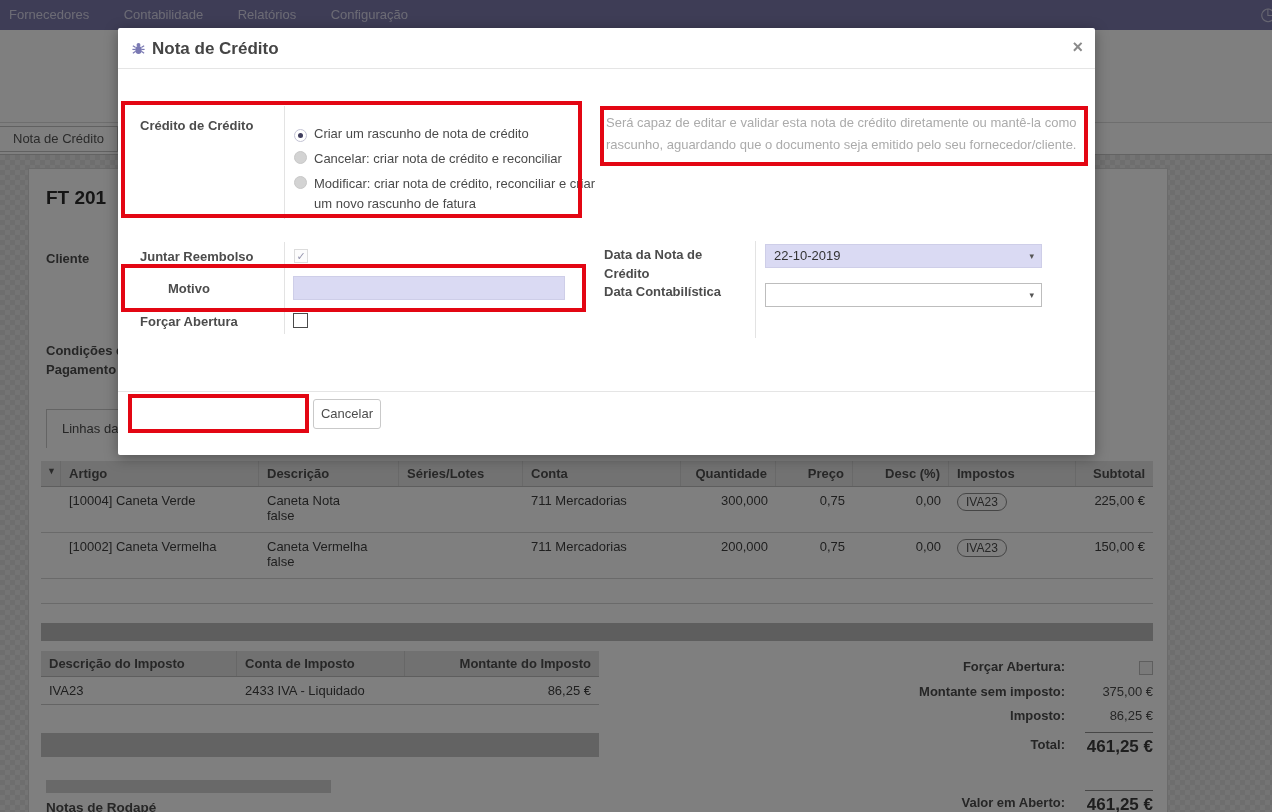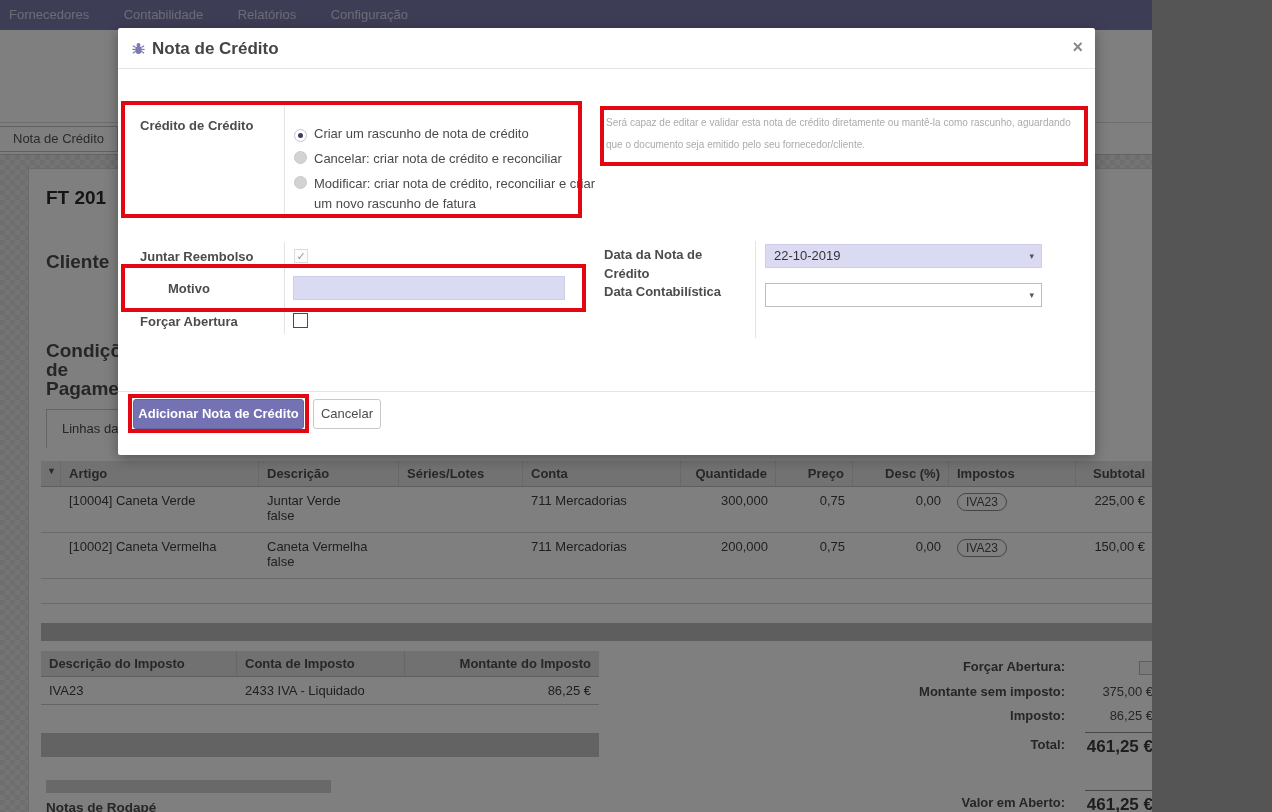--- a/index.html
+++ b/index.html
@@ -1,39 +1,39 @@
 <!DOCTYPE html>
 <html><head>
 <meta charset="utf-8">
 <style>
   * { margin:0; padding:0; box-sizing:border-box; }
   html,body { background:#555; }
   #screen {
-    position:relative; width:1152px; height:812px; overflow:hidden;
+    position:relative; width:1272px; height:812px; overflow:hidden;
     font-family:"Liberation Sans","DejaVu Sans",sans-serif; background:#14b8a6;
   }
   
   .navbar { position:absolute; left:0; top:0; width:1272px; height:30px; background:#7c7bad; z-index:1; }
   .nav-item { display:inline-block; padding:0 15px; line-height:30px; font-size:13px; color:#d9d7ea; cursor:pointer; }
   .nav-item:first-child { padding-left:9px; }
   .clock { position:absolute; right:-4px; top:3px; font-size:18px; color:#cfcde2; }
   .control-panel { position:absolute; left:0; top:30px; width:1272px; height:125px; background:#ffffff; border-bottom:1px solid #c6c6c6; z-index:1; }
   .cp-divider { position:absolute; left:0; top:92px; width:100%; border-top:1px solid #dcdcdc; }
   .breadcrumb-btn { position:absolute; left:-1px; top:96px; height:26px; padding:0 13px; line-height:24px; background:#fff; border:1px solid #c3c3c3; font-size:13px; color:#555; }
   .content {
     position:absolute; left:0; top:155px; width:1272px; height:657px; z-index:1;
     background-color:#e9e9e9;
     background-image:
       linear-gradient(45deg,#dcdcdc 25%,transparent 25%,transparent 75%,#dcdcdc 75%),
       linear-gradient(45deg,#dcdcdc 25%,transparent 25%,transparent 75%,#dcdcdc 75%);
     background-size:10px 10px; background-position:0 0,5px 5px;
   }
   .sheet { position:absolute; left:28px; top:13px; width:1140px; height:700px; background:#fff; border:1px solid #d7d7d7; }
   .page-title { position:absolute; left:17px; top:18px; font-size:19px; font-weight:bold; color:#2b2b2b; white-space:nowrap; }
-  .lbl { font-size:19px; font-weight:bold; color:#4c4c4c; }
+  .lbl { font-size:13px; font-weight:bold; color:#4c4c4c; }
   .cliente-lbl { position:absolute; left:17px; top:82px; }
   .pagto-lbl { position:absolute; left:17px; top:172px; width:86px; line-height:19px; }
   .tab { position:absolute; left:17px; top:240px; width:110px; height:39px; background:#fff; border:1px solid #c9c9c9; border-bottom:none; font-size:13px; color:#4c4c4c; padding:11px 0 0 15px; white-space:nowrap; overflow:hidden; }
   
   .lt { position:absolute; left:12px; top:292px; width:1112px; font-size:13px; color:#3f3f3f; }
   .lt-grid { display:grid; grid-template-columns:20px 198px 140px 124px 158px 95px 77px 96px 127px 77px; }
   .lt-head { background:#e4e4e4; border-bottom:1px solid #bdbdbd; font-weight:bold; color:#4f4f4f; }
   .lt-head > div { padding:5px 8px 5px 8px; border-right:1px solid #d2d2d2; white-space:nowrap; overflow:hidden; }
   .lt-head > div:last-child { border-right:none; }
   .lt-row { border-bottom:1px solid #d4d4d4; min-height:46px; cursor:pointer; }
@@ -72,21 +72,21 @@
   .bug { position:absolute; left:13px; top:13px; }
   .m-close { position:absolute; right:12px; top:9px; font-size:18px; color:#8a8a8a; cursor:pointer; font-weight:bold; }
   .m-lbl { position:absolute; font-size:13px; font-weight:bold; color:#4c4c4c; }
   .vsep { position:absolute; width:0; border-left:1px solid #e3e3e3; }
   .radio-item { position:absolute; left:176px; display:flex; }
   .radio { width:13px; height:13px; border-radius:50%; margin:2px 7px 0 0; flex:none; }
   .radio.sel { background:#fff; border:1px solid #c3c3d4; position:relative; }
   .radio.sel::after { content:""; position:absolute; left:3px; top:3px; width:5px; height:5px; border-radius:50%; background:#403e5e; }
   .radio.unsel { background:#d3d3d3; border:1px solid #c8c8c8; }
   .radio-text { width:282px; line-height:20px; color:#4a4a4a; font-size:13px; }
-  .help { position:absolute; left:488px; top:84px; width:478px; line-height:22px; color:#ababab; font-size:10px; }
+  .help { position:absolute; left:488px; top:84px; width:478px; line-height:22px; color:#ababab; font-size:13px; }
   .cbx-check { position:absolute; width:14px; height:14px; border:1px solid #dcdcdc; background:#fcfcfc; text-align:center; line-height:13px; font-size:11px; color:#9595ae; }
   .cbx-empty { position:absolute; width:15px; height:15px; border:1px solid #4a4a4a; background:#fff; }
   .txt-input { position:absolute; left:175px; top:248px; width:272px; height:24px; background:#dadaf3; border:1px solid #cecee8; font-size:13px; padding:0 6px; color:#333; }
   .sel-field { position:absolute; width:277px; height:24px; line-height:22px; padding:0 22px 0 8px; font-size:13px; color:#333; cursor:pointer; }
   .sel-lav { background:#dadaf3; border:1px solid #cecee8; }
   .sel-white { background:#fff; border:1px solid #bdbdbd; }
   .sel-caret { position:absolute; right:7px; top:0; font-size:9px; color:#555; line-height:22px; }
   .m-footer-line { position:absolute; left:0; top:363px; width:100%; border-top:1px solid #e5e5e5; }
   .btn { position:absolute; top:371px; height:30px; border-radius:3px; font-size:13px; text-align:center; line-height:28px; cursor:pointer; }
   .btn-primary { left:15px; width:171px; background:#7472b2; border:1px solid #67659f; color:#fff; font-weight:bold; }
@@ -133,21 +133,21 @@
           <div class="num">Quantidade</div>
           <div class="num">Preço</div>
           <div class="num">Desc (%)</div>
           <div>Impostos</div>
           <div class="num">Subtotal</div>
         </div>
         <div class="lt-grid lt-row">
           <div></div>
           <div>[10004] Caneta Verde</div>
           <div>
-            <div>Juntar Verde</div>
+            <div>Caneta Nota</div>
             <div>false</div>
           </div>
           <div></div>
           <div>711 Mercadorias</div>
           <div class="num">300,000</div>
           <div class="num">0,75</div>
           <div class="num">0,00</div>
           <div><span class="pill">IVA23</span></div>
           <div class="num">225,00 €</div>
         </div>
@@ -271,21 +271,20 @@
     <div class="sel-field sel-lav" style="left:647px; top:216px;">
       <span>22-10-2019</span>
       <span class="sel-caret">▾</span>
     </div>
     <div class="sel-field sel-white" style="left:647px; top:255px;">
       <span></span>
       <span class="sel-caret">▾</span>
     </div>
 
     <div class="m-footer-line"></div>
-    <div class="btn btn-primary">Adicionar Nota de Crédito</div>
     <div class="btn btn-default">Cancelar</div>
   </div>
 
   <div class="annot an1"></div>
   <div class="annot an2"></div>
   <div class="annot an3"></div>
   <div class="annot an4"></div>
 
 </div>
 

